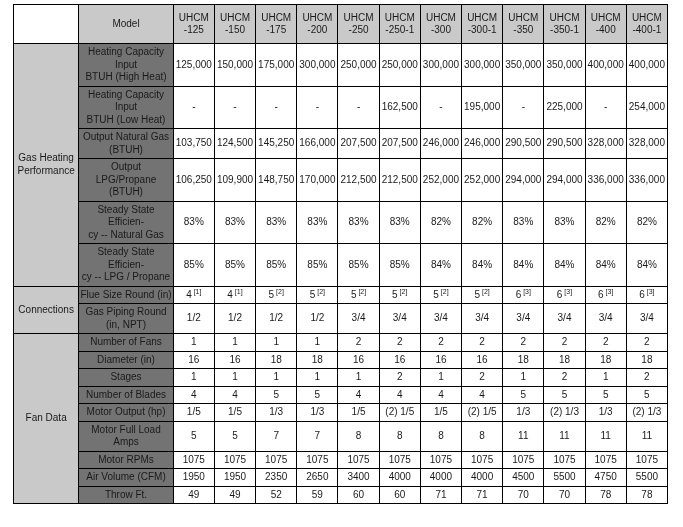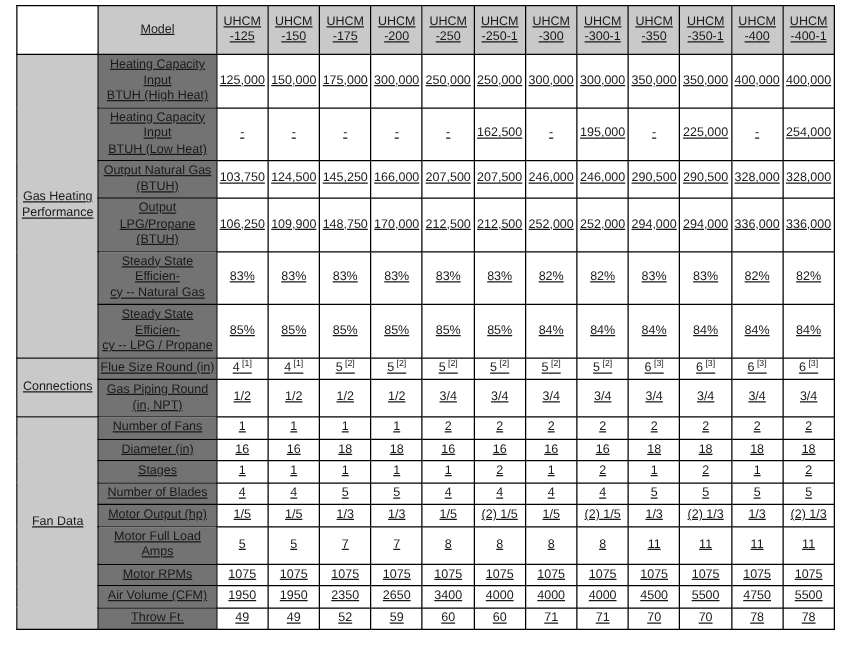--- a/index.html
+++ b/index.html
@@ -9,21 +9,20 @@
     color:#1a1a1a;
   }
   .page{padding:4px 0 0 13px;}
   .title{
     font-size:14px;font-weight:bold;font-style:italic;
     margin:2px 0 6px 17px;color:#111;
   }
   table.tech{
     border-collapse:collapse;table-layout:fixed;
     width:655px;
-    text-decoration:underline;
   }
   table.tech td, table.tech th{
     border:1px solid #000;
     text-align:center;vertical-align:middle;
     padding:2px 1px;
     font-size:10px;font-weight:normal;
     line-height:1.25;
     white-space:pre-line;
     overflow:hidden;
   }

